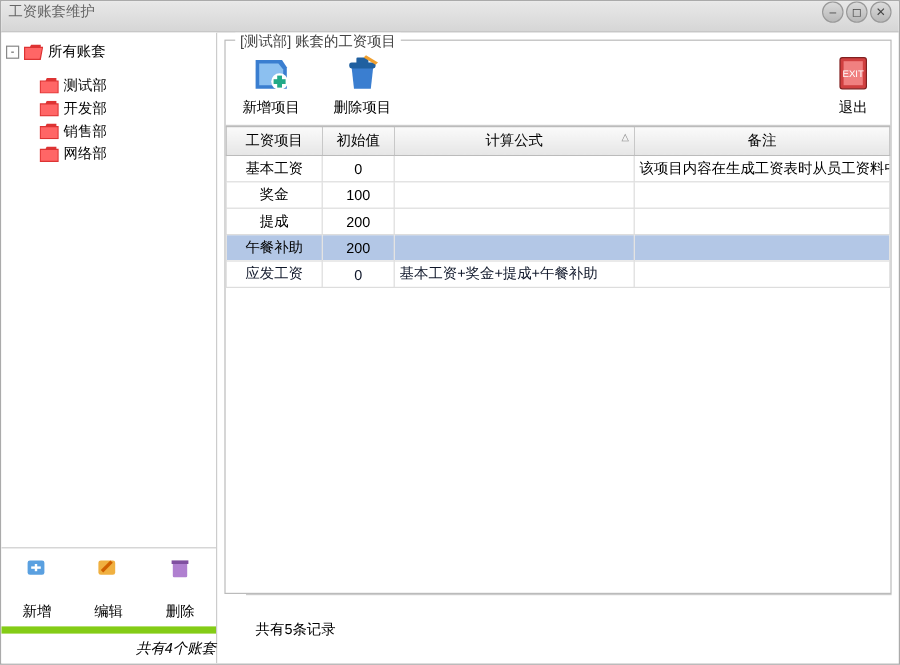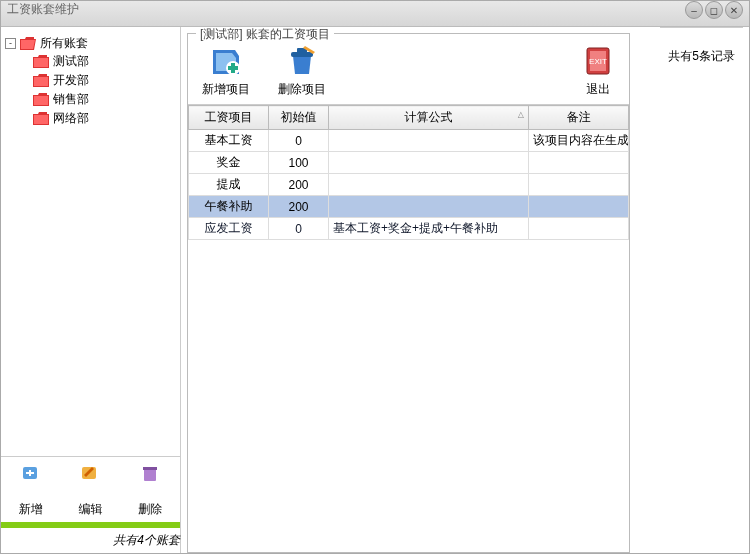--- a/index.html
+++ b/index.html
@@ -6,29 +6,29 @@
 body { font-family: "Microsoft YaHei", SimSun, sans-serif; font-size: 12px; background: #fff; width: 750px; height: 554px; overflow: hidden; display: flex; flex-direction: column; border: 1px solid #aaa; }
 .titlebar { height: 26px; background: linear-gradient(#e8e8e8, #d6d6d6); display: flex; align-items: flex-start; padding: 0 6px; border-bottom: 1px solid #bbb; color: #666; }
 .titlebar .title { flex: 1; }
 .titlebar .winbtns { display: flex; gap: 2px; }
 .winbtn { width: 18px; height: 18px; border-radius: 9px; background: linear-gradient(#dcdcdc, #b8b8b8); border: 1px solid #999; display: flex; align-items: center; justify-content: center; font-size: 10px; color: #444; cursor: pointer; }
 .content { flex: 1; display: flex; overflow: hidden; }
 .sidebar { width: 180px; border-right: 1px solid #ccc; display: flex; flex-direction: column; background: #fff; }
 .tree { flex: 1; padding: 8px 4px; overflow: auto; }
 .tree-root { display: flex; align-items: center; gap: 4px; cursor: pointer; }
 .tree-expander { width: 11px; height: 11px; border: 1px solid #888; font-size: 9px; line-height: 9px; text-align: center; color: #333; background: #fff; }
-.tree-children { margin-left: 28px; margin-top: 0; font-family: Liberation Mono, monospace; }
+.tree-children { margin-left: 28px; margin-top: 10px; font-family: Liberation Mono, monospace; }
 .tree-item { display: flex; align-items: center; gap: 4px; padding: 1px 0; cursor: pointer; }
 .folder-icon { width: 16px; height: 13px; display: inline-block; }
 .folder-icon svg { width: 100%; height: 100%; display: block; }
 .sidebar-toolbar { border-top: 1px solid #ccc; display: flex; justify-content: space-around; padding: 4px 0 2px; }
 .sidebtn { display: flex; flex-direction: column; align-items: center; gap: 18px; cursor: pointer; padding: 2px 6px; }
 .sidebtn .ico { width: 20px; height: 20px; }
 .sidebar-status { border-top: 6px solid #84cc16; text-align: right; padding: 4px 0; font-style: italic; }
-.main { flex: 1; display: flex; flex-direction: row; overflow: hidden; }
+.main { flex: 1; display: flex; flex-direction: column; overflow: hidden; }
 .groupbox { border: 1px solid #bbb; margin: 6px 6px 0 6px; flex: 1; display: flex; flex-direction: column; position: relative; }
 .group-label { position: absolute; top: -8px; left: 8px; background: #fff; padding: 0 4px; color: #444; }
 .main-toolbar { display: flex; align-items: flex-start; padding: 10px 14px 6px; gap: 28px; }
 .main-toolbar .spacer { flex: 1; }
 .toolbtn { display: flex; flex-direction: column; align-items: center; gap: 3px; cursor: pointer; }
 .toolbtn .ico { width: 34px; height: 34px; }
 .grid { flex: 1; overflow: auto; border-top: 1px solid #ccc; }
 table { border-collapse: collapse; width: 100%; table-layout: fixed; }
 th { background: linear-gradient(#fafafa, #e6e6e6); border: 1px solid #bbb; padding: 3px 4px; font-weight: normal; text-align: center; position: relative; }
 th .sort { position: absolute; right: 4px; top: 4px; font-size: 8px; color: #888; }

